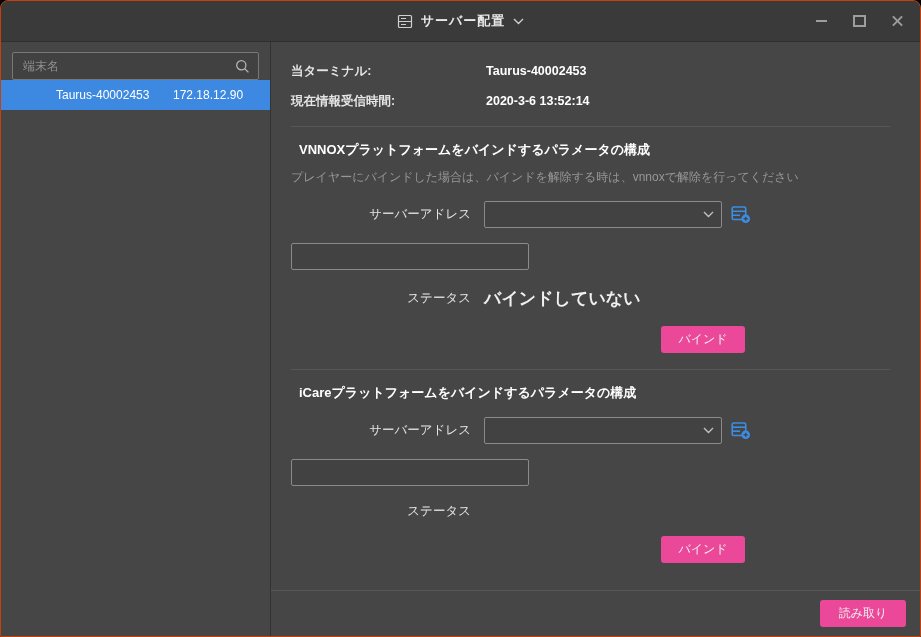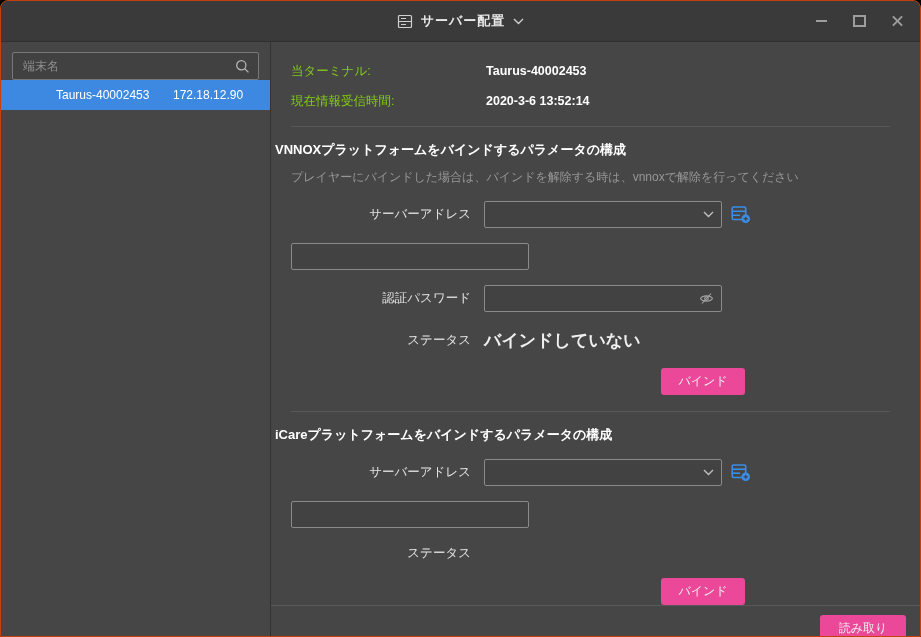--- a/index.html
+++ b/index.html
@@ -31,24 +31,24 @@
   .col-ip{flex:1;display:flex;align-items:center;gap:6px;}
   .sort{display:inline-flex;flex-direction:column;gap:2px;cursor:pointer;}
   .sort .up{width:0;height:0;border-left:4px solid transparent;border-right:4px solid transparent;border-bottom:5px solid #a8a8a8;}
   .sort .dn{width:0;height:0;border-left:4px solid transparent;border-right:4px solid transparent;border-top:5px solid #a8a8a8;}
   .trow{display:flex;align-items:center;height:30px;font-size:12px;color:#fff;cursor:pointer;}
   .trow.selected{background:#3d89e1;}
   .dot{width:12px;height:12px;border-radius:50%;background:#67c23a;margin-left:20px;box-shadow:inset 0 0 2px rgba(255,255,255,.35);}
   
   .info{padding:14px 0 0 20px;}
   .info-row{height:30px;display:flex;align-items:center;font-size:12.5px;}
-  .info-label{width:195px;color:#84cc16;font-weight:normal;}
+  .info-label{width:195px;color:#e5e5e5;font-weight:bold;}
   .info-value{color:#fff;font-weight:bold;}
   .divider{border-top:1px solid #585858;margin:10px 30px 0 20px;}
-  .section-title{margin:14px 0 0 4px;color:#fff;font-size:13px;font-weight:bold;}
+  .section-title{margin:14px 0 0 28px;color:#fff;font-size:13px;font-weight:bold;}
   .section-note{margin:10px 0 0 20px;color:#979797;font-size:12px;}
   .form-row{display:flex;align-items:center;padding-left:20px;margin-top:15px;}
   .form-label{width:180px;text-align:right;margin-right:13px;color:#e3e3e3;font-size:12.5px;}
   .field{width:238px;height:27px;border:1px solid #8a8a8a;border-radius:2px;background:#424242;box-sizing:border-box;display:flex;align-items:center;padding:0 7px;}
   .field input{flex:1;background:transparent;border:none;outline:none;color:#ddd;font-size:12px;font-family:inherit;min-width:0;}
   .select{cursor:pointer;justify-content:flex-end;}
   .icon-btn{margin-left:9px;display:flex;align-items:center;cursor:pointer;}
   .status-value{color:#f0f0f0;font-size:17px;font-weight:bold;}
   .btn-row{padding-left:20px;margin-top:16px;}
   .btn{display:inline-block;width:84px;height:27px;line-height:27px;text-align:center;background:#ec4899;color:#efefef;font-size:12px;border:none;border-radius:3px;cursor:pointer;font-family:inherit;padding:0;}
@@ -154,33 +154,20 @@
           </svg>
         </span>
       </div>
 
       <div class="form-row">
         <div class="field">
           <input type="text" value="" style="">
         </div>
       </div>
 
-      <div class="form-row">
-        <span class="form-label">認証パスワード</span>
-        <div class="field">
-          <input type="password" value="" style="">
-          <span>
-            <svg width="15" height="13" viewBox="0 0 15 13" fill="none" stroke="#a5a5a5" stroke-width="1.1">
-              <path d="M1.5 6.5 C3.5 3 11.5 3 13.5 6.5 C11.5 10 3.5 10 1.5 6.5 Z"></path>
-              <circle cx="7.5" cy="6.5" r="1.8"></circle>
-              <line x1="3" y1="11.5" x2="12" y2="1.5"></line>
-            </svg>
-          </span>
-        </div>
-      </div>
 
       <div class="form-row" style="margin-top:17px;">
         <span class="form-label">ステータス</span>
         <span class="status-value">バインドしていない</span>
       </div>
 
       <div class="btn-row">
         <button class="btn">バインド</button>
       </div>
 

